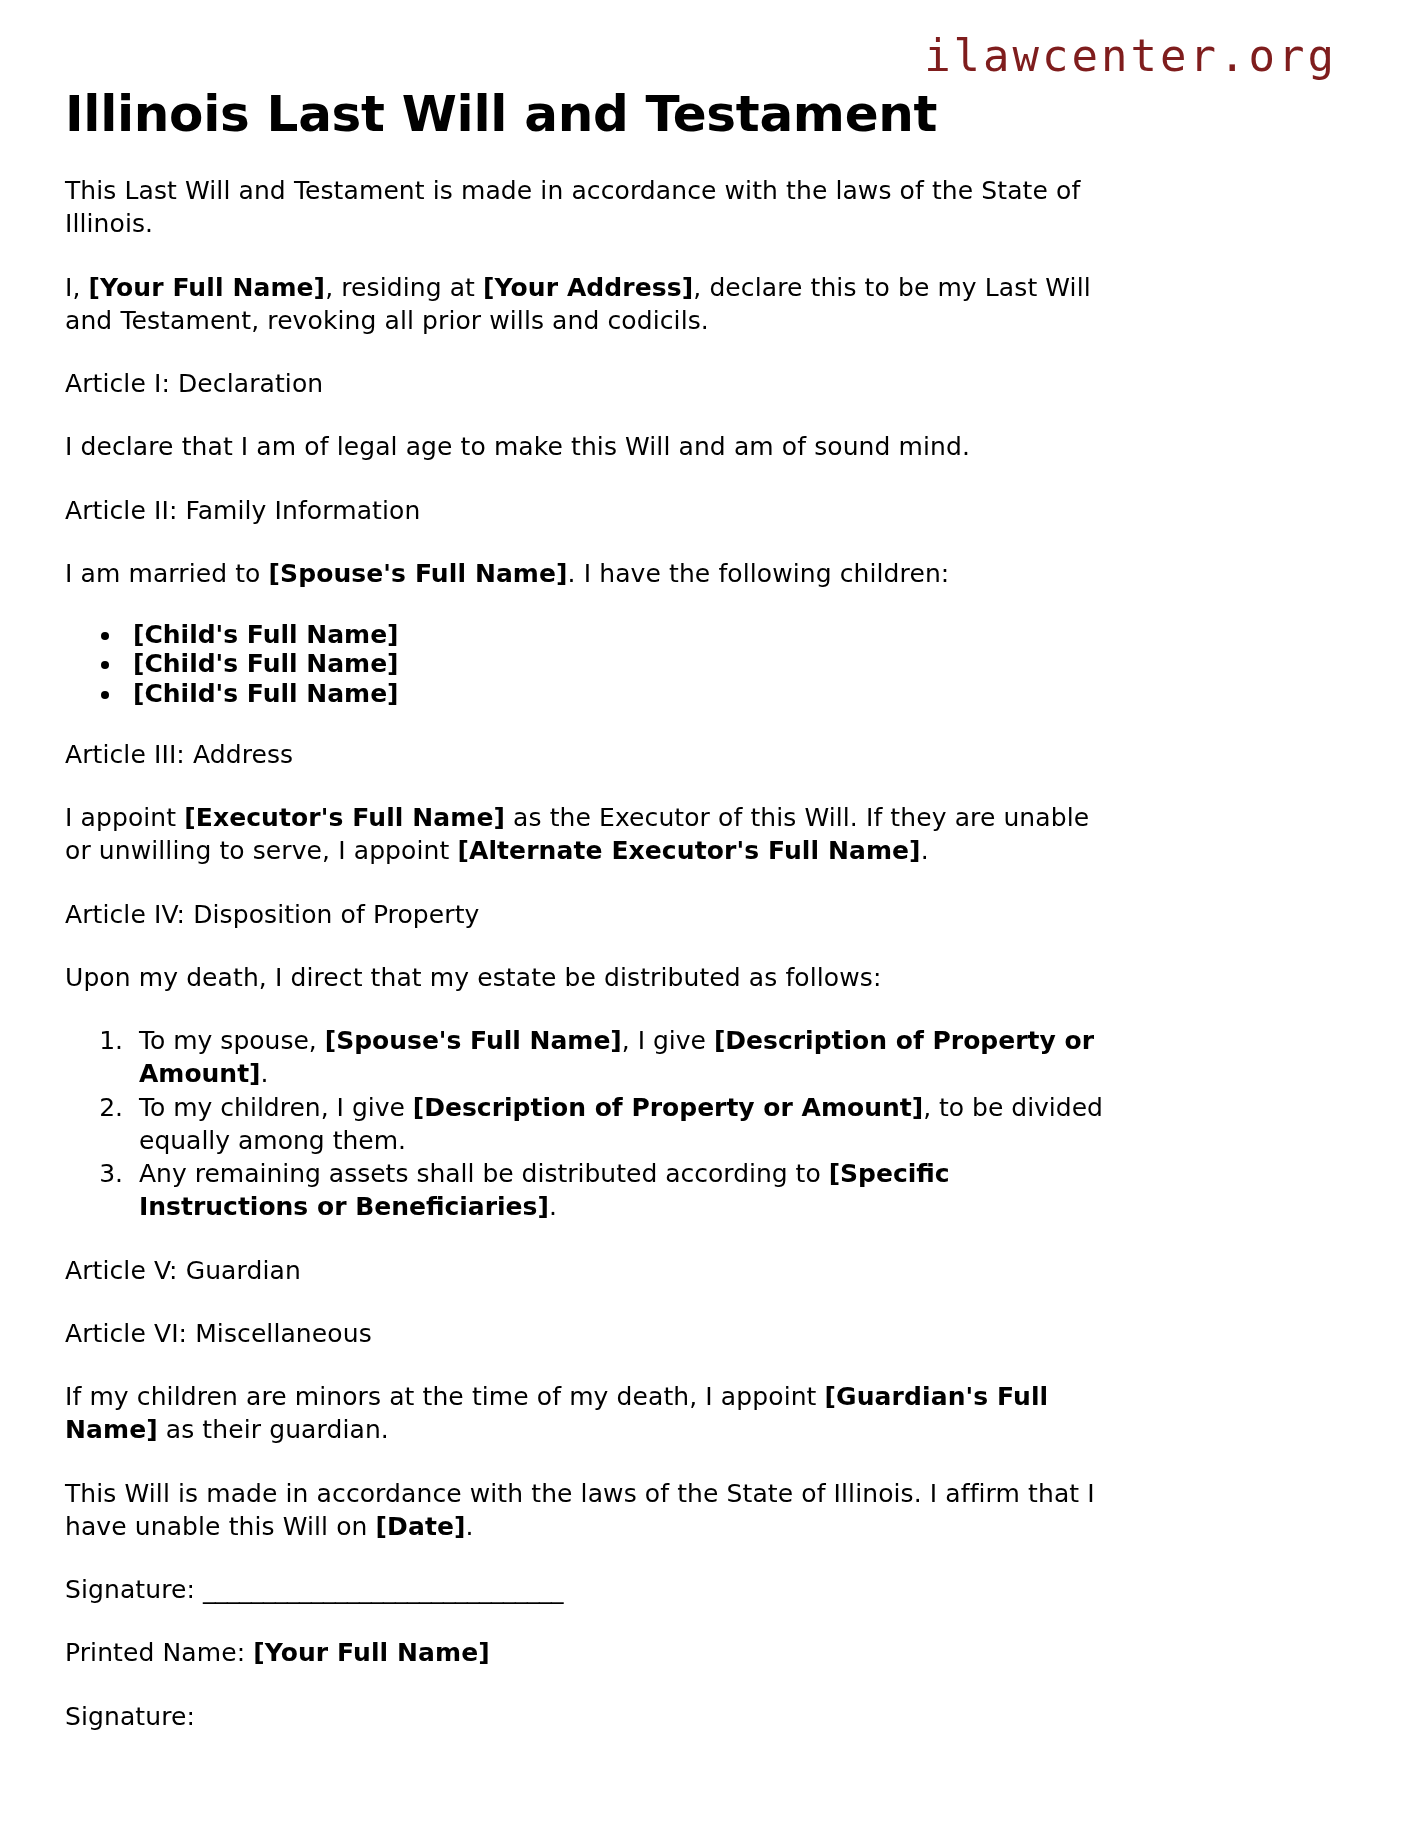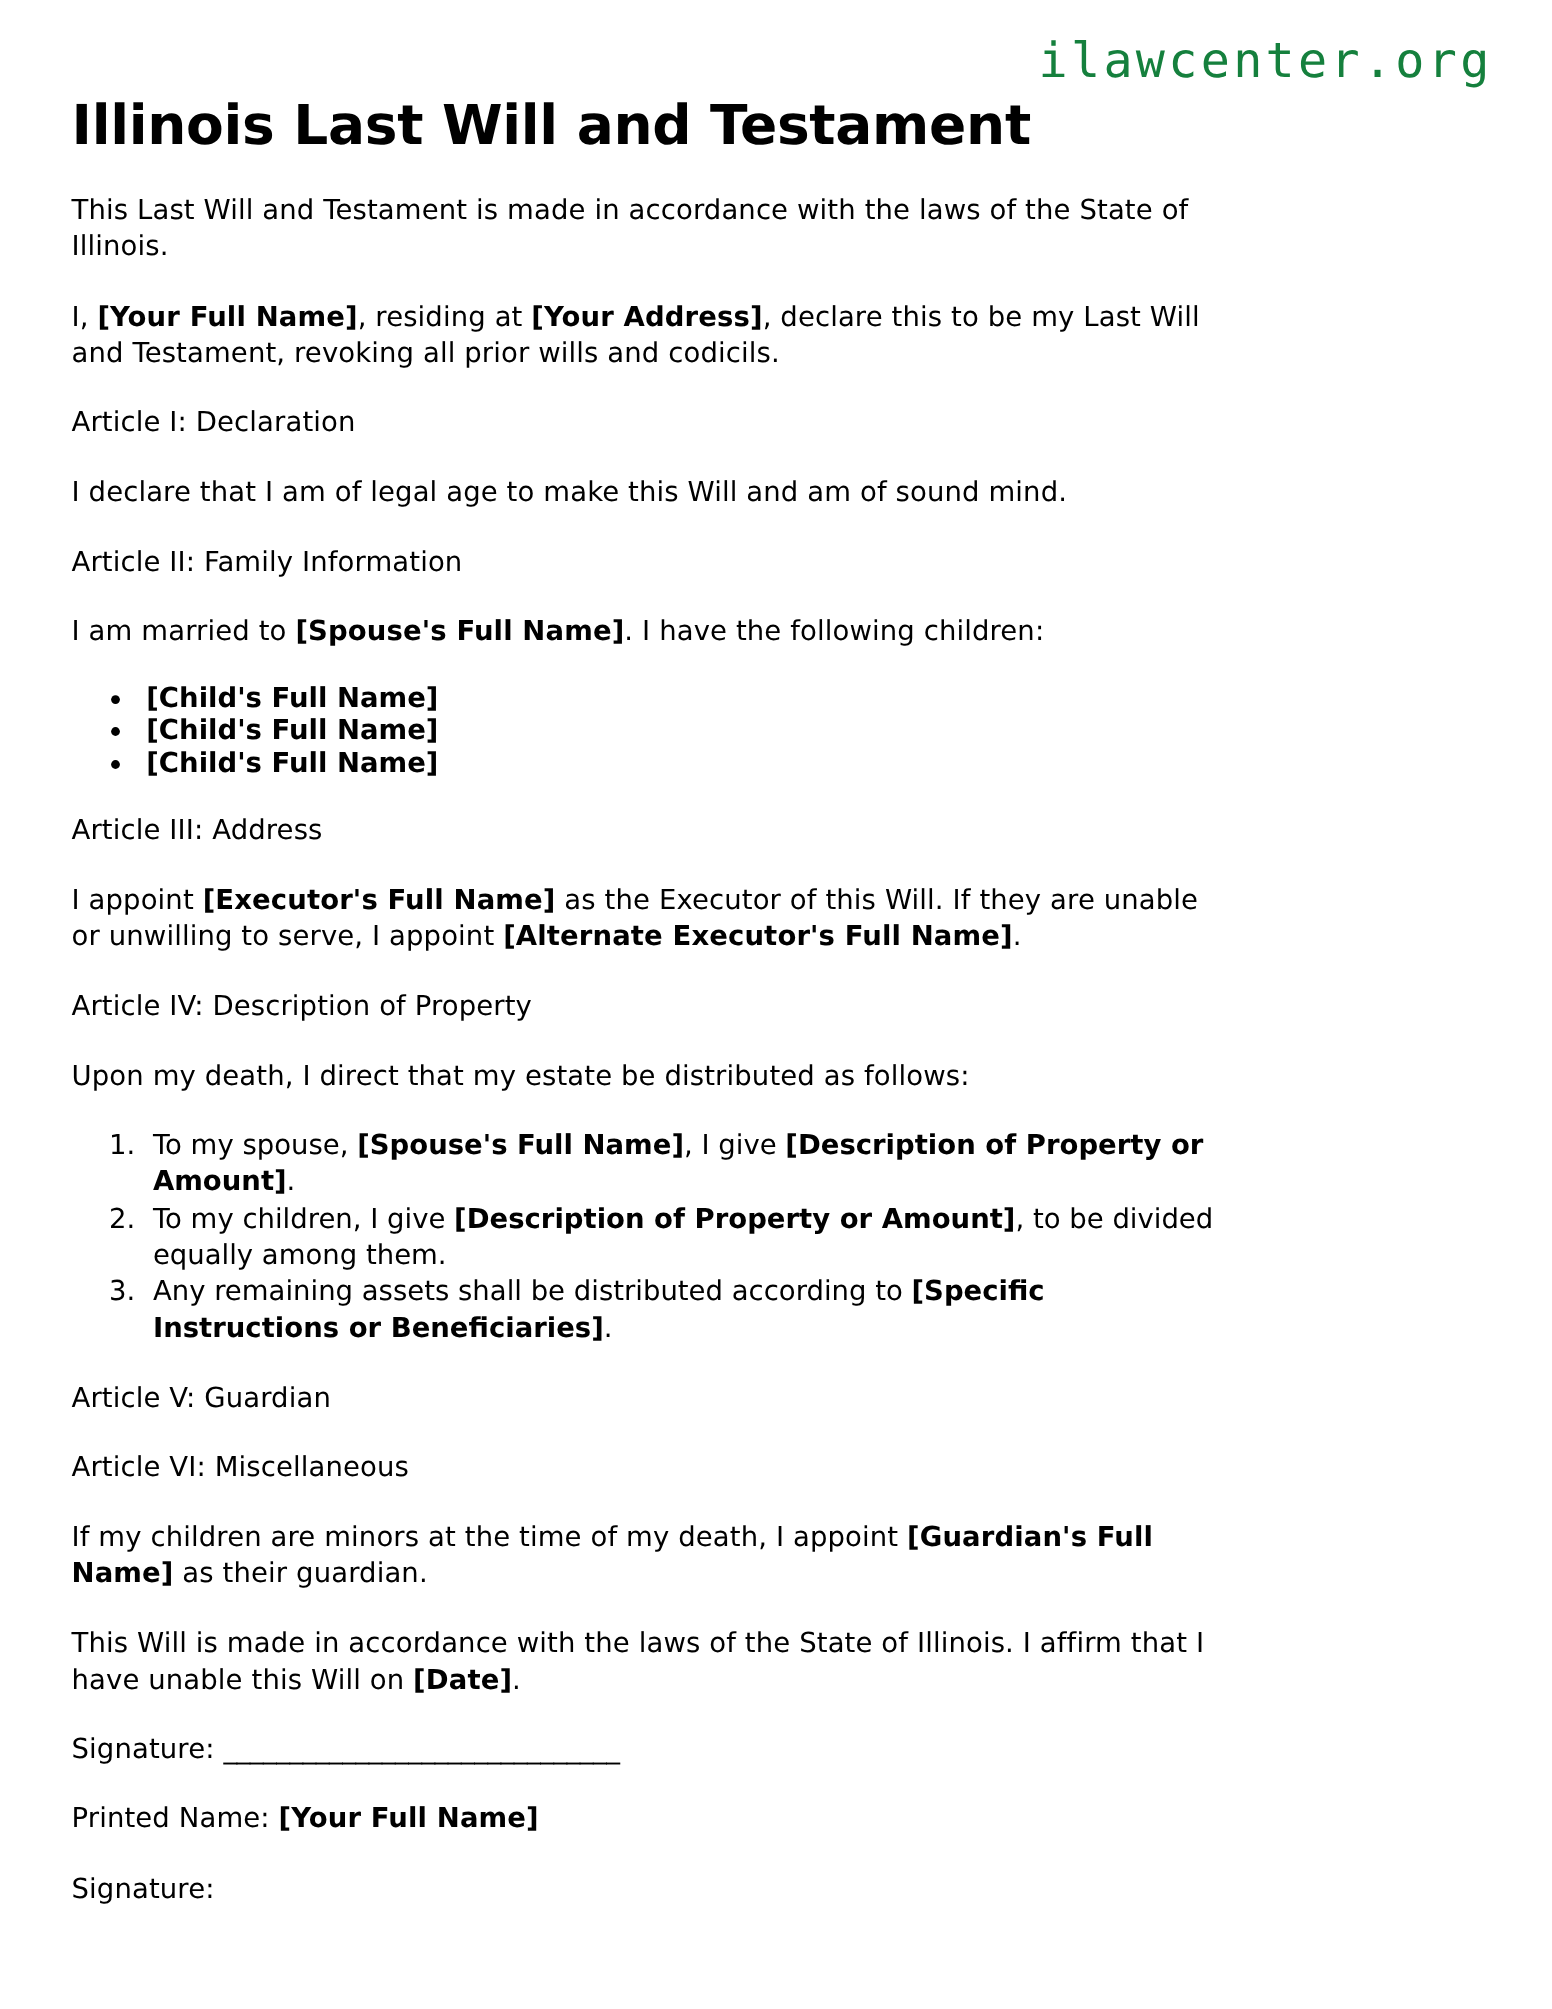--- a/index.html
+++ b/index.html
@@ -21,25 +21,25 @@
     height: 1826px;
     background: #ffffff;
     box-sizing: border-box;
     padding: 0 65px;
     overflow: hidden;
   }
 
   .watermark {
     position: absolute;
     top: 34px;
-    right: 54px;
+    right: 74px;
     font-family: "DejaVu Sans Mono", monospace;
     font-size: 44px;
     letter-spacing: 3px;
-    color: #15803d;
+    color: #7f1d1d;
     line-height: 1;
     white-space: nowrap;
   }
 
   .doc-title {
     font-size: 50px;
     font-weight: bold;
     line-height: 1.12;
     margin: 0;
     padding-top: 86px;
@@ -120,21 +120,21 @@
 
     <ul class="child-list">
       <li>[Child's Full Name]</li>
       <li>[Child's Full Name]</li>
       <li>[Child's Full Name]</li>
     </ul>
 
     <p class="para">Article III: Address</p>
     <p class="para"><span>I appoint </span><strong>[Executor's Full Name]</strong><span> as the Executor of this Will. If they are unable or unwilling to serve, I appoint </span><strong>[Alternate Executor's Full Name]</strong><span>.</span></p>
 
-    <p class="para">Article IV: Description of Property</p>
+    <p class="para">Article IV: Disposition of Property</p>
     <p class="para">Upon my death, I direct that my estate be distributed as follows:</p>
 
     <ol class="dispo-list">
       <li><span>To my spouse, </span><strong>[Spouse's Full Name]</strong><span>, I give </span><strong>[Description of Property or Amount]</strong><span>.</span></li>
       <li><span>To my children, I give </span><strong>[Description of Property or Amount]</strong><span></span><strong></strong><span>, to be divided equally among them.</span></li>
       <li><span>Any remaining assets shall be distributed according to </span><strong>[Specific Instructions or Beneficiaries]</strong><span></span><strong></strong><span>.</span></li>
     </ol>
 
     <p class="para">Article V: Guardian</p>
     <p class="para">Article VI: Miscellaneous</p>

